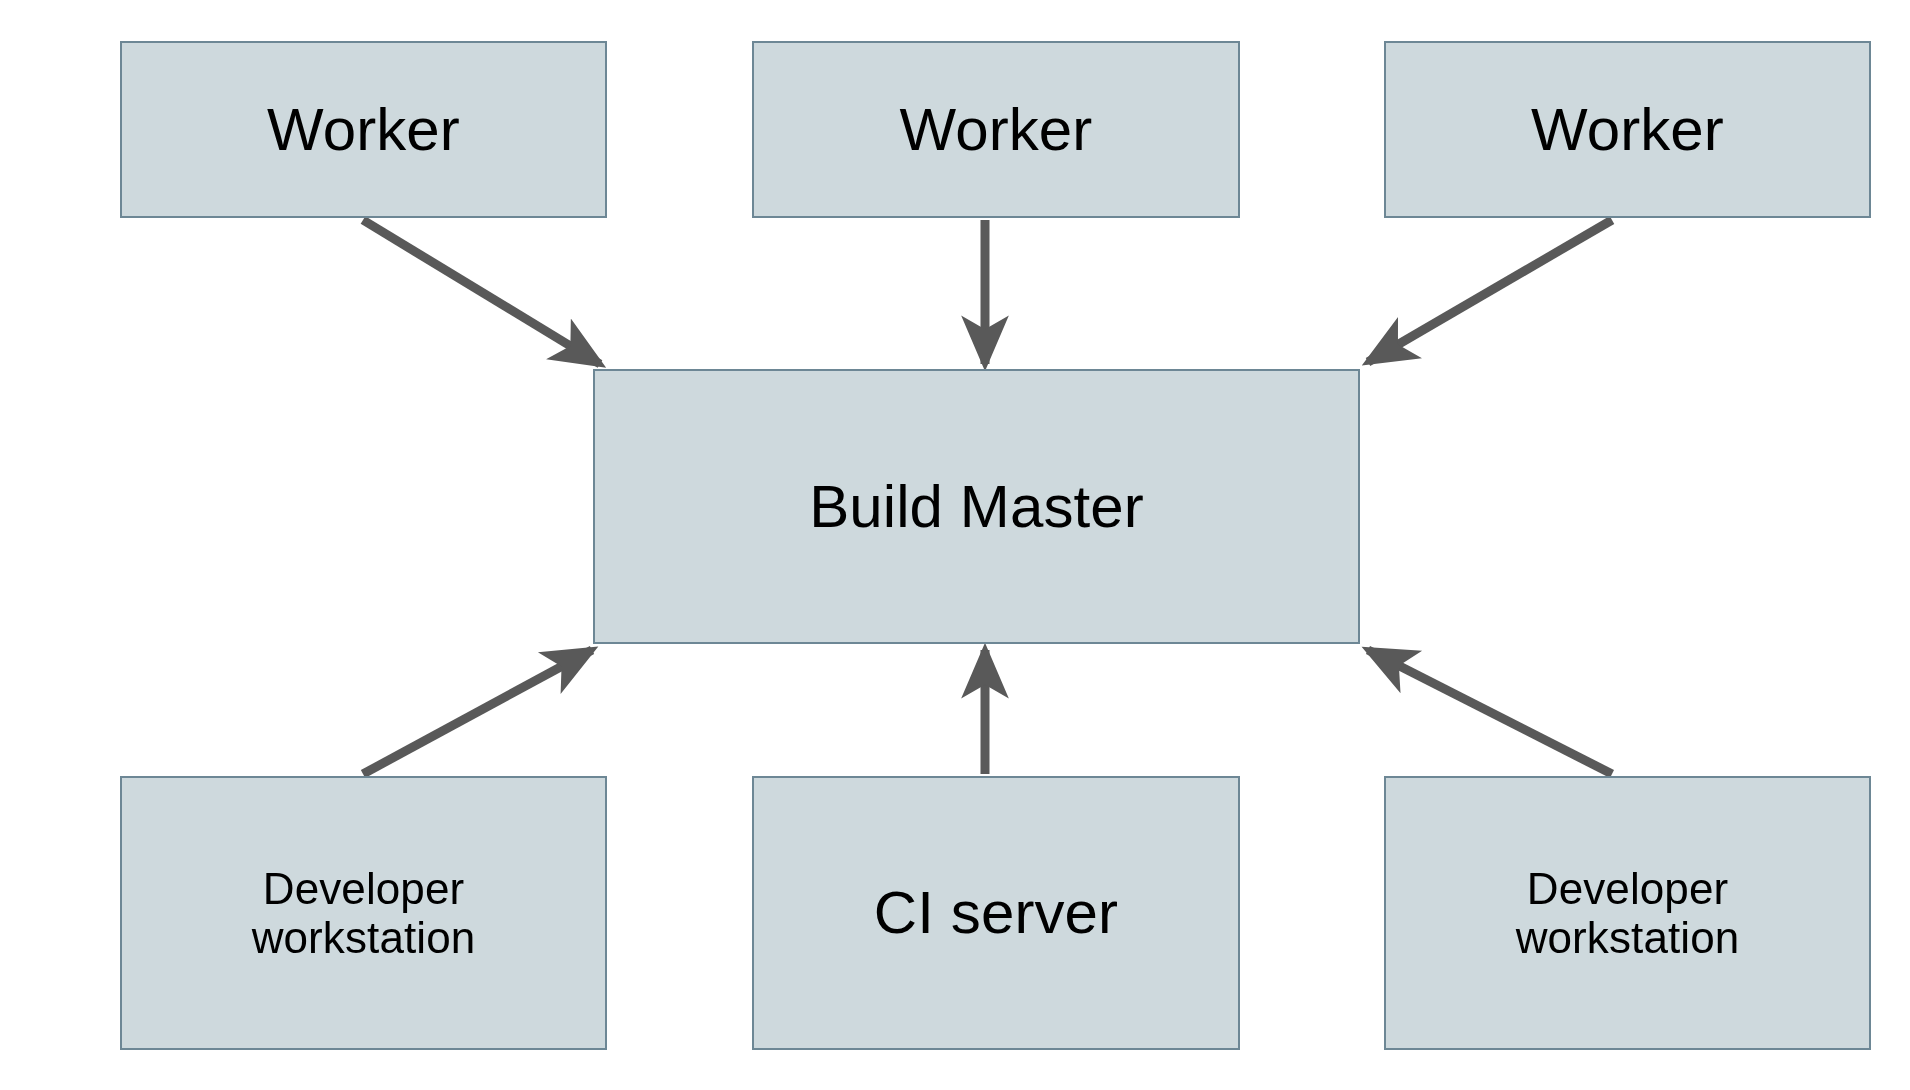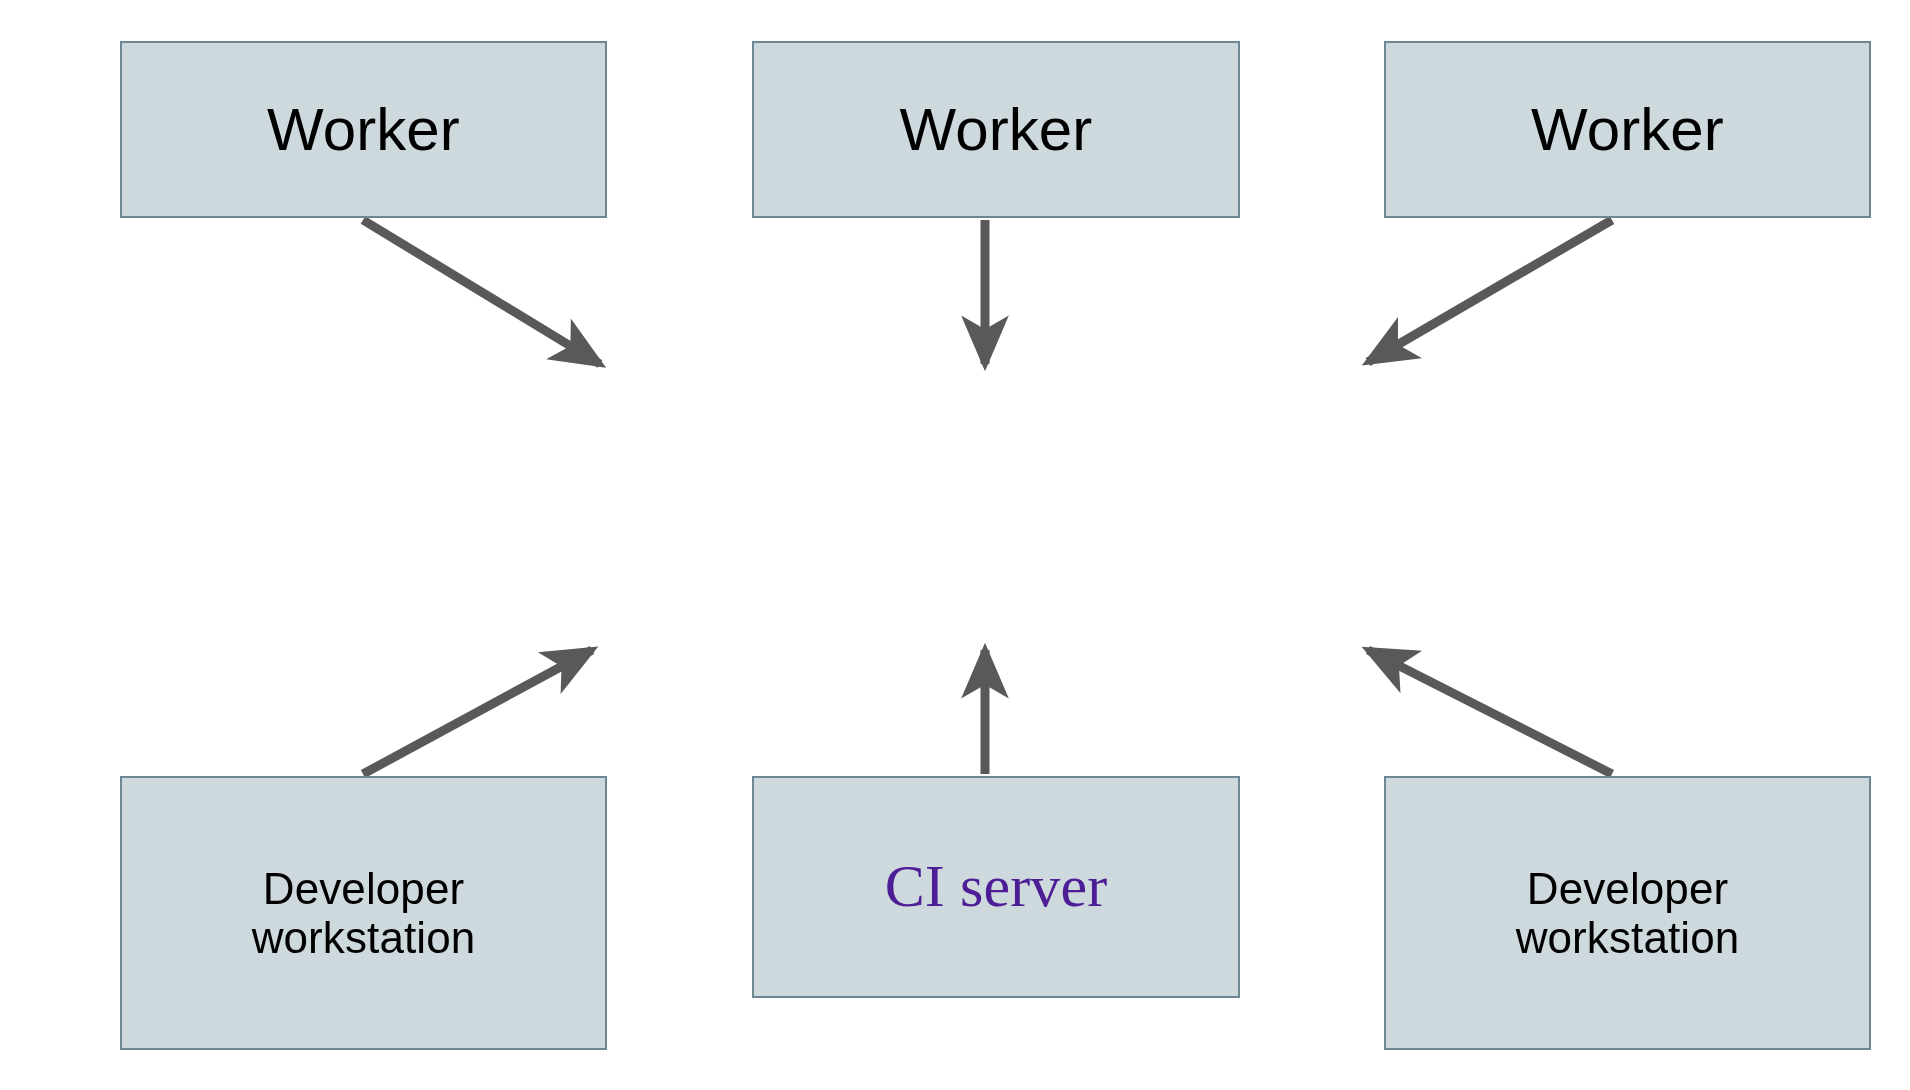--- a/index.html
+++ b/index.html
@@ -77,27 +77,30 @@
   </div>
 
   <div class="node n-worker" style="left: 752px; top: 41px; width: 488px; height: 177px; background: rgb(206, 217, 221); border-color: rgb(109, 135, 149); color: rgb(0, 0, 0);">
     <span class="node-label">Worker</span>
   </div>
 
   <div class="node n-worker" style="left: 1384px; top: 41px; width: 487px; height: 177px; background: rgb(206, 217, 221); border-color: rgb(109, 135, 149); color: rgb(0, 0, 0);">
     <span class="node-label">Worker</span>
   </div>
 
+  <div class="node n-master" style="left: 593px; top: 369px; width: 767px; height: 275px; background: rgb(206, 217, 221); border-color: rgb(109, 135, 149); color: rgb(0, 0, 0);">
+    <span class="node-label">Build Master</span>
+  </div>
 
   <div class="node n-dev" style="left: 120px; top: 776px; width: 487px; height: 274px; background: rgb(206, 217, 221); border-color: rgb(109, 135, 149); color: rgb(0, 0, 0);">
     <span class="node-label">Developer
 workstation</span>
   </div>
 
-  <div class="node n-ci" style="left: 752px; top: 776px; width: 488px; height: 222px; background: rgb(206, 217, 221); border-color: rgb(109, 135, 149); color: #4c1d95; font-family: Liberation Serif, serif;">
+  <div class="node n-ci" style="left: 752px; top: 776px; width: 488px; height: 274px; background: rgb(206, 217, 221); border-color: rgb(109, 135, 149); color: #000000;">
     <span class="node-label">CI server</span>
   </div>
 
   <div class="node n-dev" style="left: 1384px; top: 776px; width: 487px; height: 274px; background: rgb(206, 217, 221); border-color: rgb(109, 135, 149); color: rgb(0, 0, 0);">
     <span class="node-label">Developer
 workstation</span>
   </div>
 
 </div>
 

